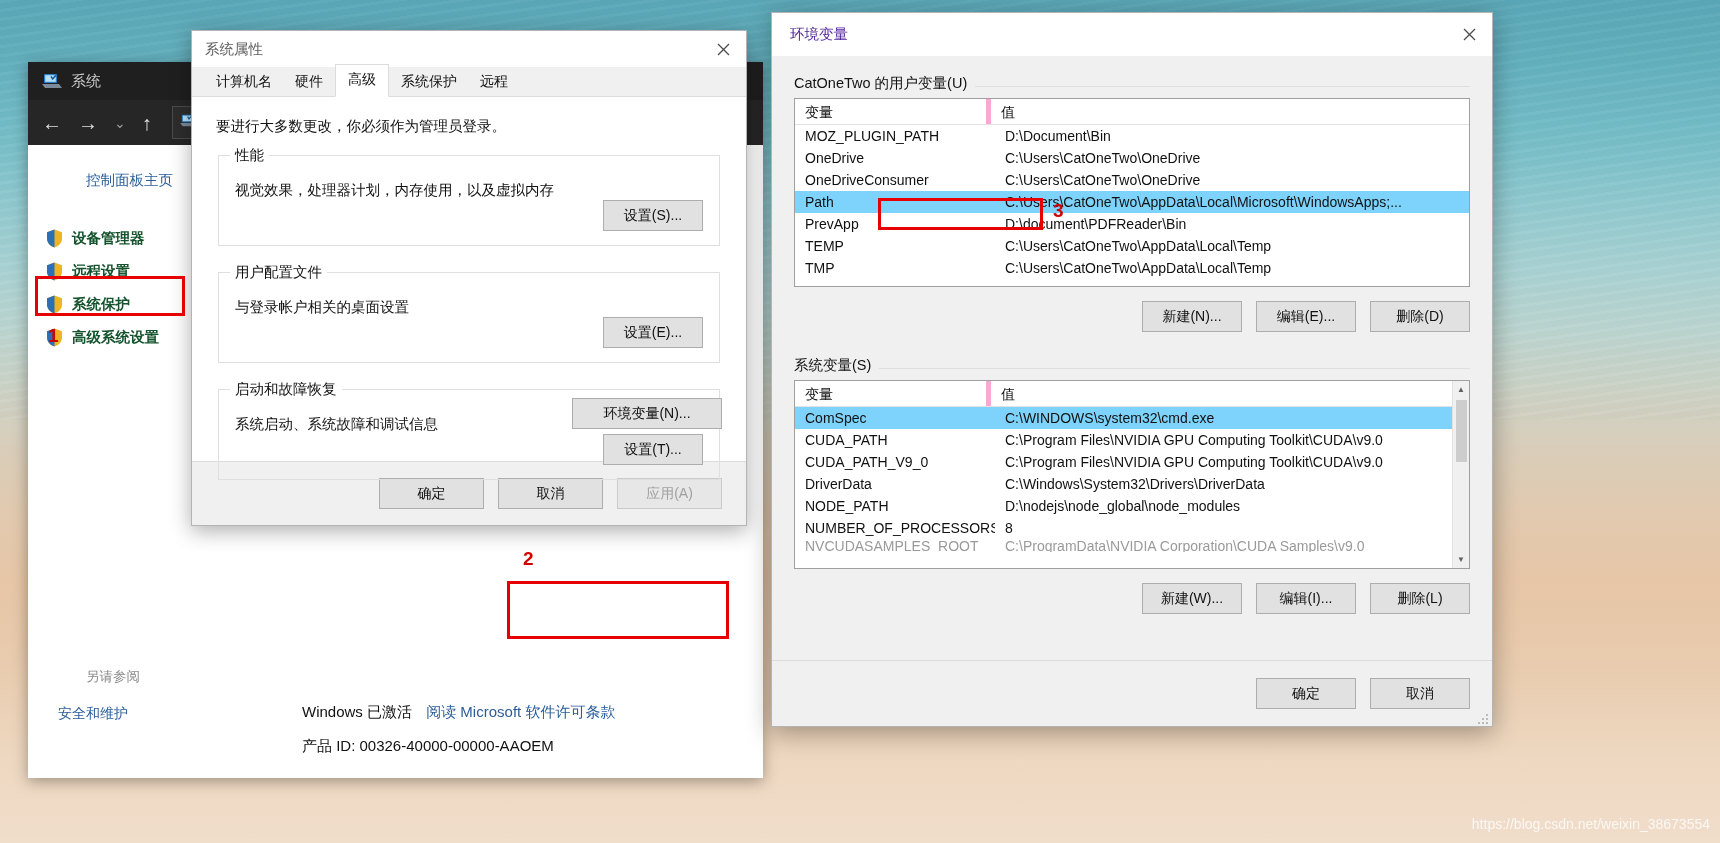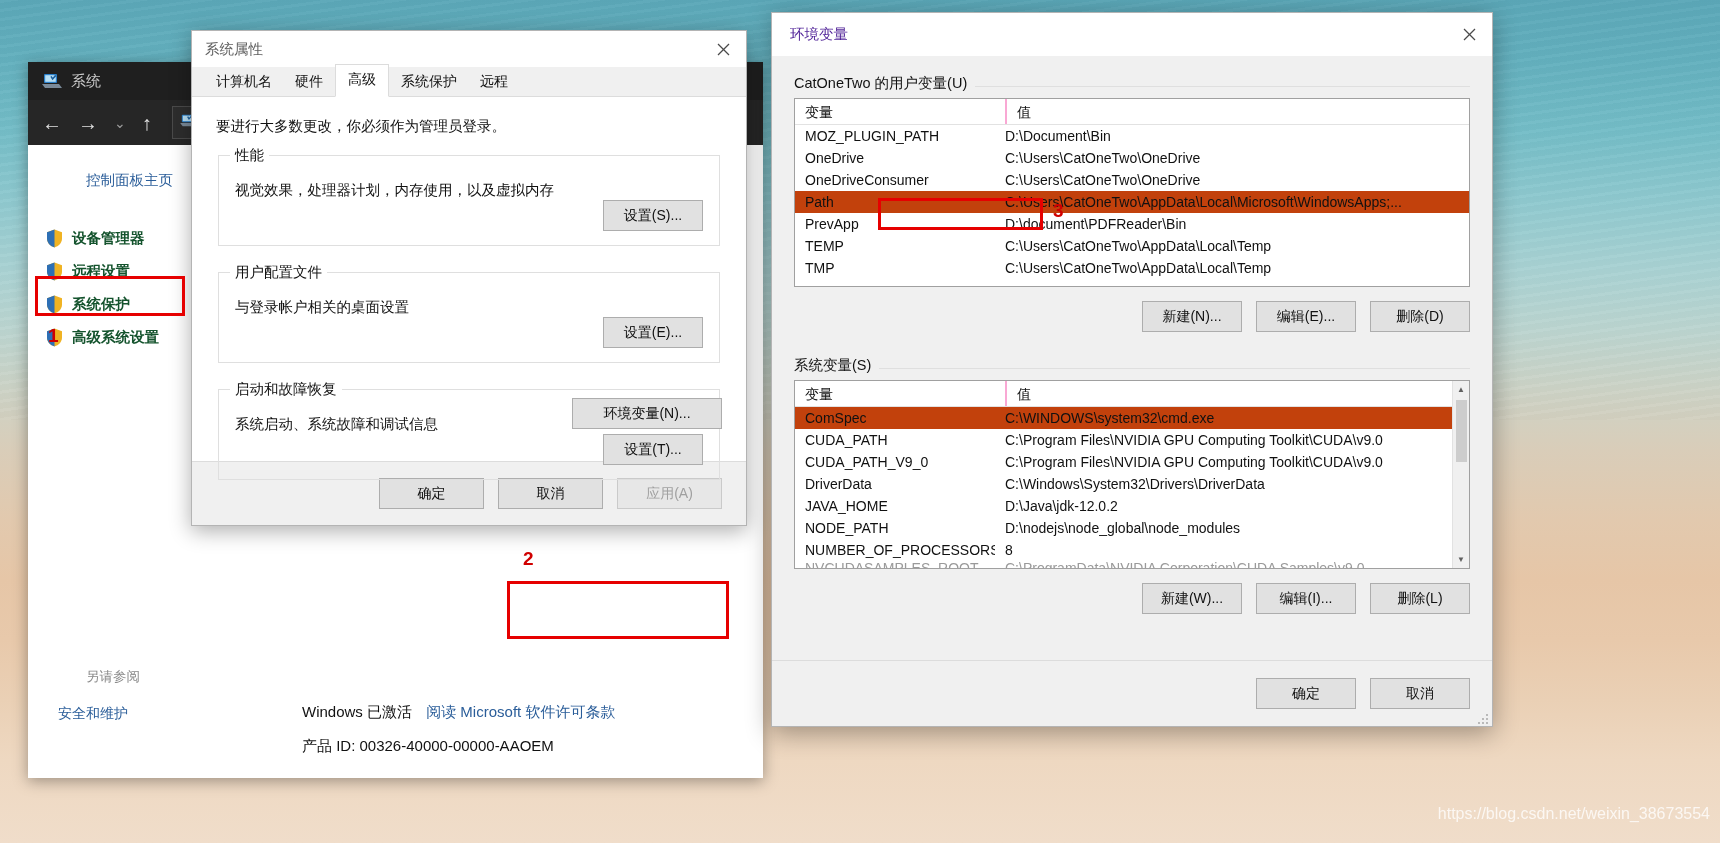--- a/index.html
+++ b/index.html
@@ -249,30 +249,30 @@
     display: flex;
     height: 26px;
     border-bottom: 1px solid #e2e2e2;
     background: #ffffff;
   }
   .lb-th {
     font-size: 14px; color: #111;
     padding: 3px 0 0 10px;
     display: flex; align-items: center;
   }
-  .lb-th.c1 { width: 212px; border-right: 2px solid #f9a8d4; }
+  .lb-th.c1 { width: 196px; border-right: 5px solid #f9a8d4; }
   .lb-th.c2 { flex: 1; }
   .lb-row {
     display: flex;
     height: 22px;
     font-size: 14px; color: #111;
     align-items: center;
     white-space: nowrap;
   }
-  .lb-row.hl { background: #c2410c; }
+  .lb-row.hl { background: #7dd3fc; }
   .lb-c1 { width: 200px; padding-left: 10px; overflow: hidden; }
   .lb-c2 { flex: 1; padding-left: 10px; overflow: hidden; text-overflow: ellipsis; }
   .lb-rows { position: relative; }
   .scrollbar-v {
     position: absolute; right: 0; top: 0;
     width: 17px; height: 100%;
     background: #f0f0f0;
     border-left: 1px solid #e2e2e2;
     display: flex; flex-direction: column; align-items: center;
   }
@@ -316,23 +316,23 @@
   .anno-num {
     position: absolute;
     color: #d00000;
     font-weight: bold;
     font-size: 19px;
     font-family: "Liberation Sans", sans-serif;
     z-index: 51;
   }
   .watermark {
     position: absolute;
-    right: 10px; bottom: 20px;
+    right: 10px; bottom: 11px;
     color: rgba(255,255,255,0.78);
-    font-size: 16px;
+    font-size: 14px;
     z-index: 60;
   }
 </style>
 </head>
 <body>
 
 <div id="root">
 
   <div class="cp-window">
     <div class="cp-titlebar">
@@ -561,24 +561,20 @@
             </div>
             <div class="lb-row">
               <div class="lb-c1">CUDA_PATH_V9_0</div>
               <div class="lb-c2">C:\Program Files\NVIDIA GPU Computing Toolkit\CUDA\v9.0</div>
             </div>
             <div class="lb-row">
               <div class="lb-c1">DriverData</div>
               <div class="lb-c2">C:\Windows\System32\Drivers\DriverData</div>
             </div>
             <div class="lb-row">
-              <div class="lb-c1">JAVA_HOME</div>
-              <div class="lb-c2">D:\Java\jdk-12.0.2</div>
-            </div>
-            <div class="lb-row">
               <div class="lb-c1">NODE_PATH</div>
               <div class="lb-c2">D:\nodejs\node_global\node_modules</div>
             </div>
             <div class="lb-row">
               <div class="lb-c1">NUMBER_OF_PROCESSORS</div>
               <div class="lb-c2">8</div>
             </div>
             <div class="lb-row" style="height:13px;overflow:hidden;color:#9a9a9a;">
               <div class="lb-c1">NVCUDASAMPLES_ROOT</div>
               <div class="lb-c2">C:\ProgramData\NVIDIA Corporation\CUDA Samples\v9.0</div>

